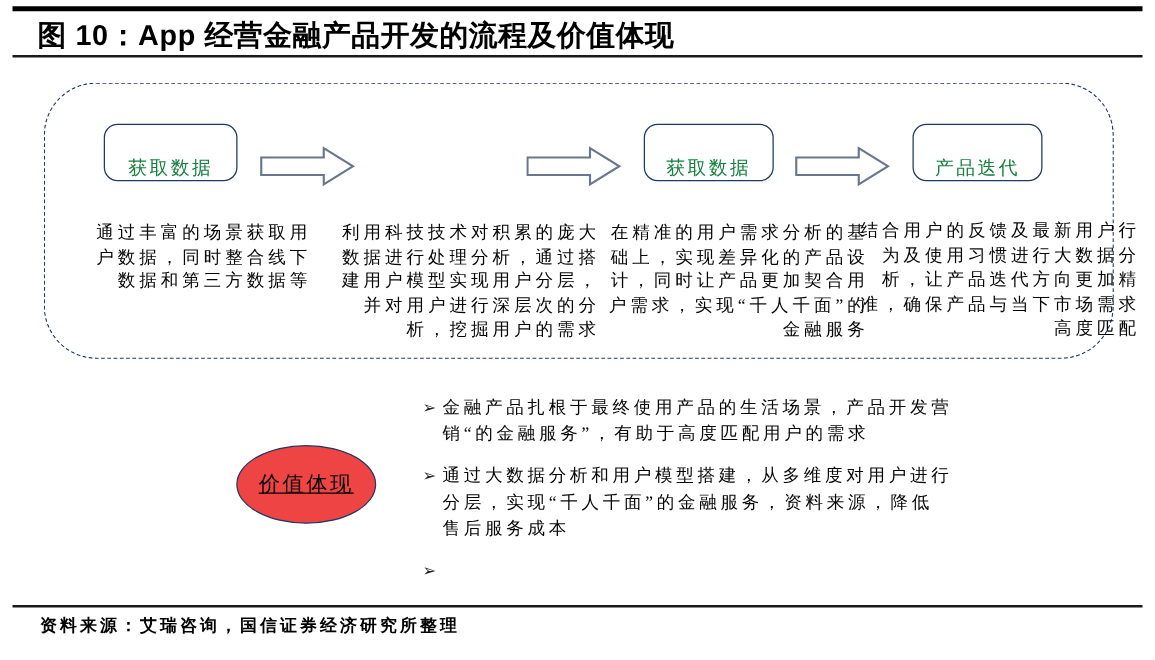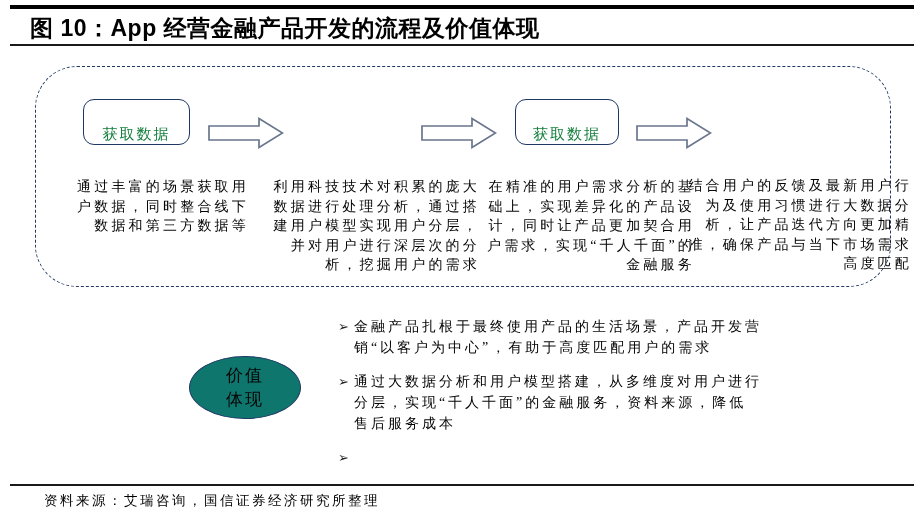--- a/index.html
+++ b/index.html
@@ -56,22 +56,23 @@
   }
   .desc-1{left:27px;width:186px;}
   .desc-2{left:222px;width:222px;}
   .desc-3{left:437px;width:222px;}
   .desc-4{left:652px;width:224px;font-family:Liberation Mono, monospace;}
   
   .value-ellipse{
     position:absolute;left:189px;top:356px;width:112px;height:63px;
     border:1.6px solid var(--navy);
     border-radius:50%;
-    display:flex;flex-direction:column;align-items:center;justify-content:center;
-    background:#0f766e;
+    display:flex;flex-direction:row;align-items:center;justify-content:center;
+    background:#ef4444;
+    text-decoration:underline;
   }
   .value-ellipse span{
     display:block;font-size:17px;line-height:24px;letter-spacing:2px;color:#050505;
   }
   .bullets{
     position:absolute;left:338px;top:316px;width:460px;
     list-style:none;
   }
   .bullet-item{display:flex;align-items:flex-start;margin-bottom:13px;}
   .bullet-marker{
@@ -80,22 +81,22 @@
     margin-right:5px;
     font-family:"DejaVu Sans","Liberation Sans",sans-serif;
   }
   .bullet-text{
     font-size:14px;line-height:21px;letter-spacing:3px;color:#050505;
     width:408px;
   }
   
   .footer-rule{position:absolute;left:10px;top:484px;width:904px;height:2px;background:#1a1a1a;}
   .source-note{
-    position:absolute;left:44px;top:492px;
-    font-size:13.5px;font-weight:normal;letter-spacing:2.5px;color:#000;
+    position:absolute;left:32px;top:492px;
+    font-size:13.5px;font-weight:bold;letter-spacing:2.5px;color:#000;
     white-space:nowrap;
   }
 </style>
 </head>
 <body>
 
 <div class="page">
 
   <div class="top-rule"></div>
   <div class="fig-title">图 10：App 经营金融产品开发的流程及价值体现</div>
@@ -111,37 +112,40 @@
     </svg>
     <svg class="flow-arrow arrow-2" viewBox="0 0 76 32">
       <polygon points="1,9 51,9 51,1.5 74.5,16 51,30.5 51,23 1,23"></polygon>
     </svg>
     <div class="stage-box box-3">
       <span>获取数据</span>
     </div>
     <svg class="flow-arrow arrow-3" viewBox="0 0 76 32">
       <polygon points="1,9 51,9 51,1.5 74.5,16 51,30.5 51,23 1,23"></polygon>
     </svg>
+    <div class="stage-box box-4">
+      <span>产品迭代</span>
+    </div>
 
     <div class="stage-desc desc-1">通过丰富的场景获取用户数据，同时整合线下数据和第三方数据等</div>
     <div class="stage-desc desc-3">在精准的用户需求分析的基础上，实现差异化的产品设计，同时让产品更加契合用户需求，实现“千人千面”的金融服务</div>
     <div class="stage-desc desc-2">利用科技技术对积累的庞大数据进行处理分析，通过搭建用户模型实现用户分层，并对用户进行深层次的分析，挖掘用户的需求</div>
     <div class="stage-desc desc-4">结合用户的反馈及最新用户行为及使用习惯进行大数据分析，让产品迭代方向更加精准，确保产品与当下市场需求高度匹配</div>
 
   </div>
 
   <div class="value-ellipse">
     <span>价值</span>
     <span>体现</span>
   </div>
 
   <ul class="bullets">
     <li class="bullet-item">
       <span class="bullet-marker">➢</span>
-      <span class="bullet-text">金融产品扎根于最终使用产品的生活场景，产品开发营销“以客户为中心”，有助于高度匹配用户的需求</span>
+      <span class="bullet-text">金融产品扎根于最终使用产品的生活场景，产品开发营销“的金融服务”，有助于高度匹配用户的需求</span>
     </li>
     <li class="bullet-item">
       <span class="bullet-marker">➢</span>
       <span class="bullet-text">通过大数据分析和用户模型搭建，从多维度对用户进行分层，实现“千人千面”的金融服务，资料来源，降低售后服务成本</span>
     </li>
     <li class="bullet-item">
       <span class="bullet-marker">➢</span>
     </li>
   </ul>
 

